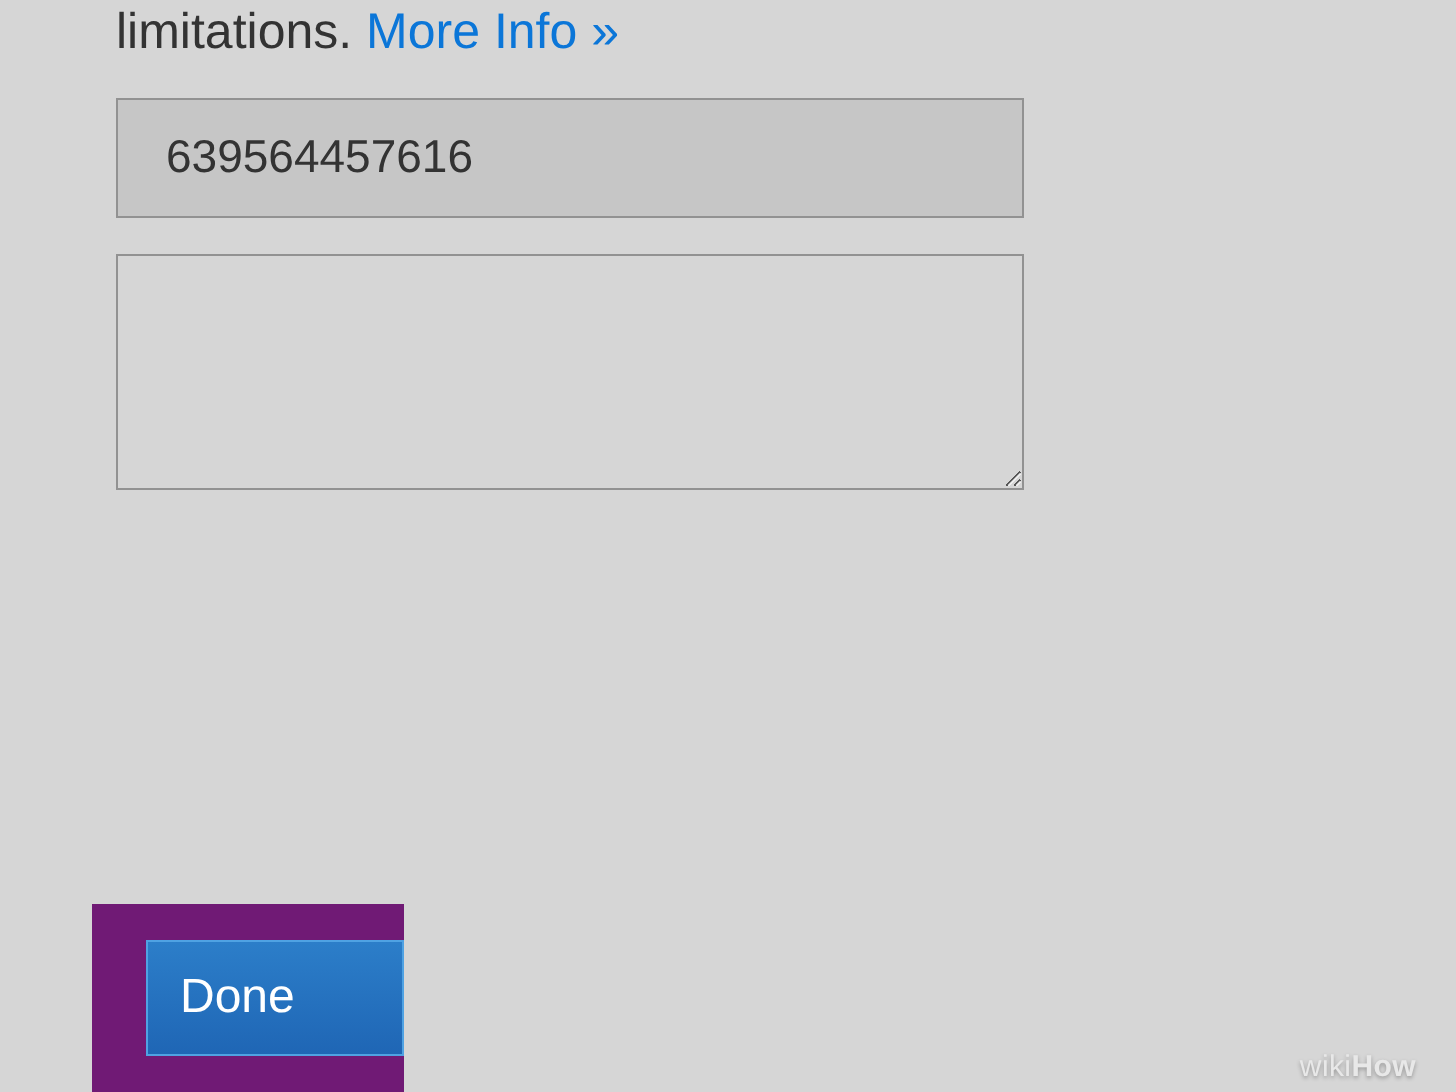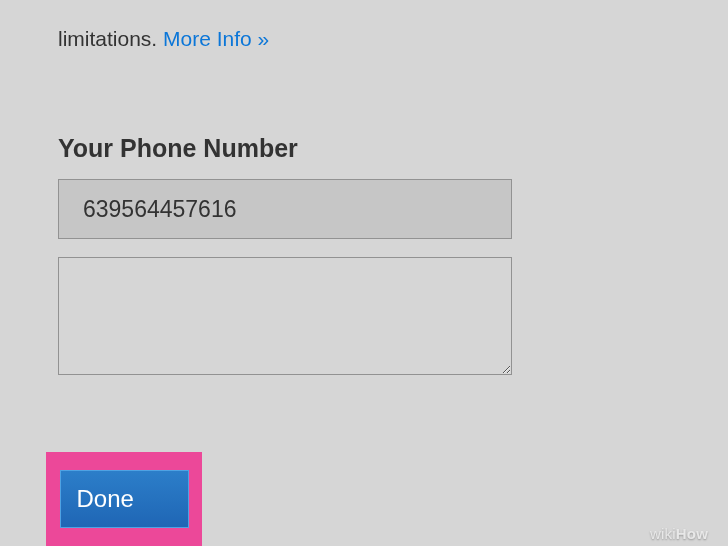--- a/index.html
+++ b/index.html
@@ -8,23 +8,23 @@
       height: 546px;
       background: #d6d6d6;
       font-family: Arial, Helvetica, sans-serif;
       position: relative;
       overflow: hidden;
     }
     .content {
       padding: 0 58px;
     }
     .top-line {
-      font-size: 21px;
+      font-size: 25px;
       color: #333;
-      padding-top: 25px;
+      padding-top: 0;
       line-height: 1.3;
     }
     .link {
       color: #0b76d8;
       cursor: pointer;
     }
     .label-phone {
       font-size: 25px;
       font-weight: bold;
       color: #333;
@@ -59,24 +59,24 @@
       padding: 8px 12px;
       outline: none;
       resize: both;
     }
     .highlight-box {
       position: absolute;
       left: 46px;
       top: 452px;
       width: 156px;
       height: 94px;
-      background: #ec4899;
+      background: #701a75;
       display: flex;
       align-items: center;
-      justify-content: center;
+      justify-content: flex-end;
     }
     .done-button {
       width: 129px;
       height: 58px;
       background: linear-gradient(#2c7ec9, #1f66b5);
       border: 1px solid #4fa2e3;
       color: #fff;
       font-size: 24px;
       font-family: inherit;
       cursor: pointer;
@@ -97,21 +97,20 @@
   </style>
 </head>
 <body>
 
 <div class="content">
   <div class="top-line">
     <span>limitations.</span>
     <span class="link">More Info »</span>
   </div>
 
-  <div class="label-phone">Your Phone Number</div>
   <input class="phone-input" type="text" value="639564457616" style="">
 
   <textarea class="leaving-textarea" style=""></textarea>
 </div>
 
 <div class="highlight-box">
   <button class="done-button">Done</button>
 </div>
 
 <div class="watermark">

